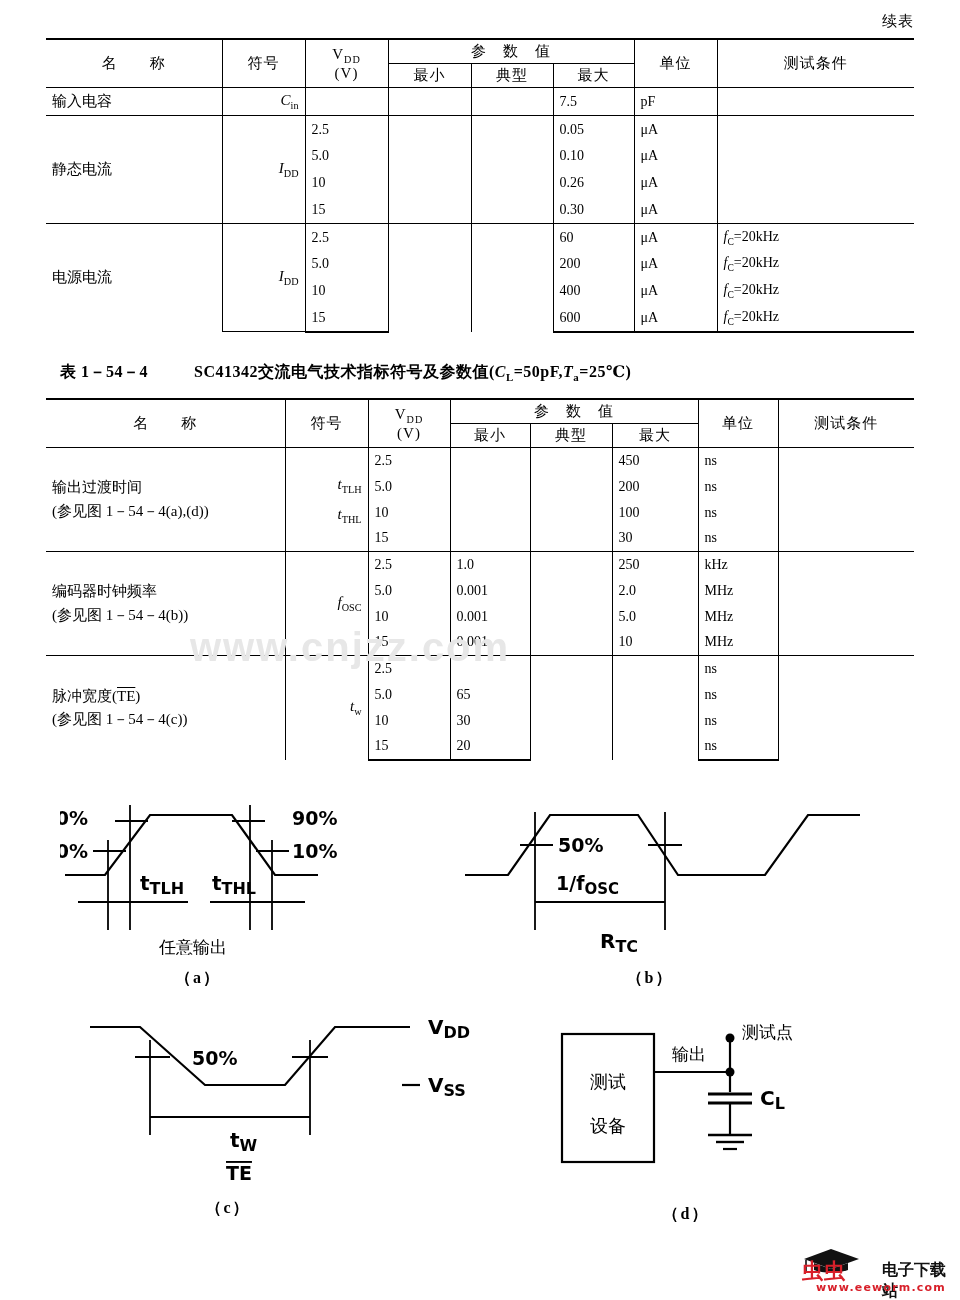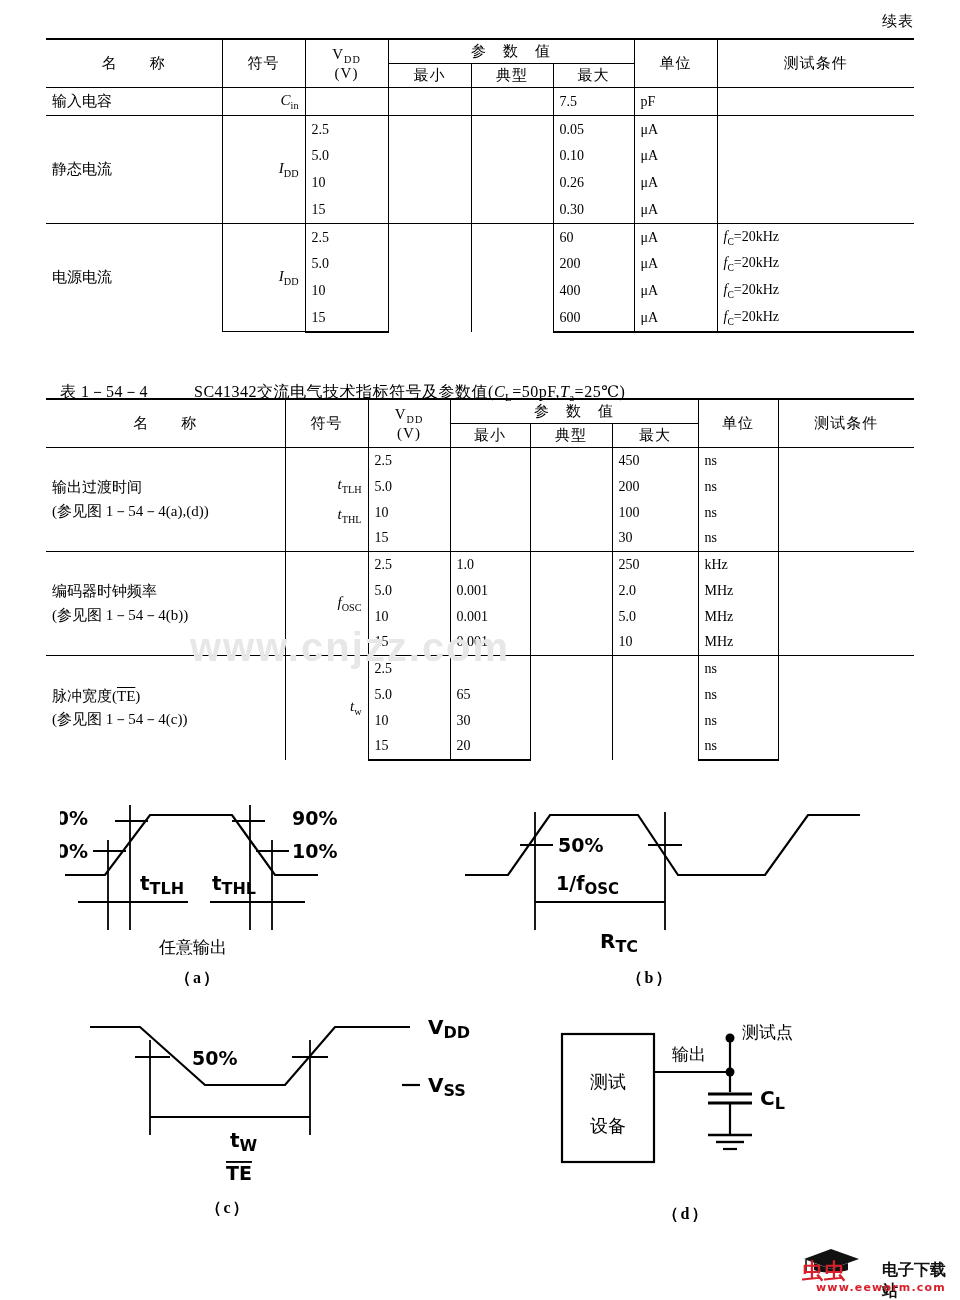--- a/index.html
+++ b/index.html
@@ -46,23 +46,22 @@
 
   #table1 { position: absolute; left: 46px; top: 38px; width: 868px; }
   #table2 { position: absolute; left: 46px; top: 398px; width: 868px; }
 
   .cont-label {
     position: absolute; right: 46px; top: 12px;
     font-size: 15px; letter-spacing: 1px;
   }
   .tbl-caption {
     position: absolute; left: 60px; top: 362px;
-    font-size: 16px; font-weight: normal;
+    font-size: 16px; font-weight: bold;
     letter-spacing: 0.5px;
-    margin-top: 20px;
   }
   .tbl-caption .capgap { display: inline-block; width: 46px; }
   .fig-caption {
     position: absolute; left: 0; right: 0; top: 1262px;
     text-align: center; font-size: 16px; font-weight: bold;
   }
   .fig-caption .capgap { display: inline-block; width: 16px; }
 
   
   .figwrap { position: absolute; }

